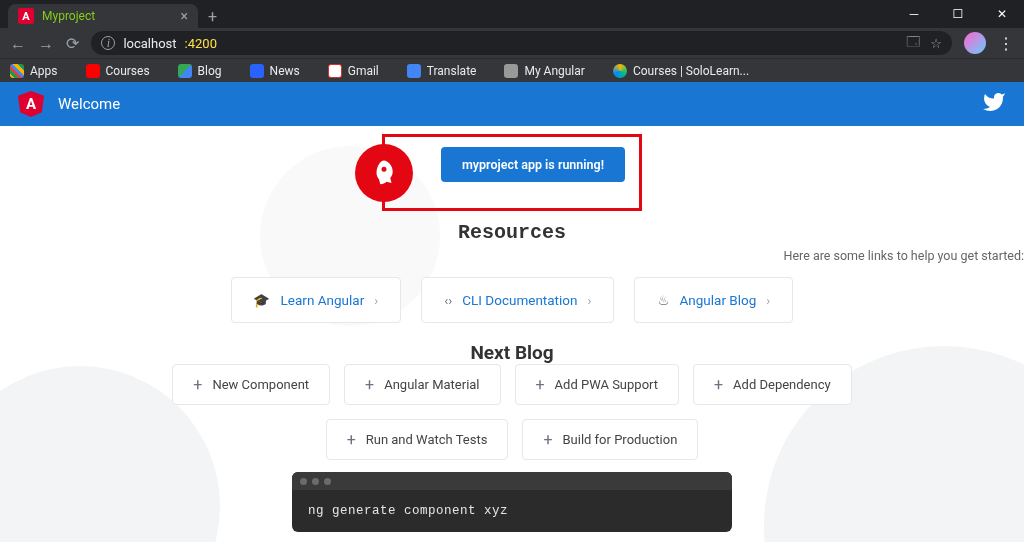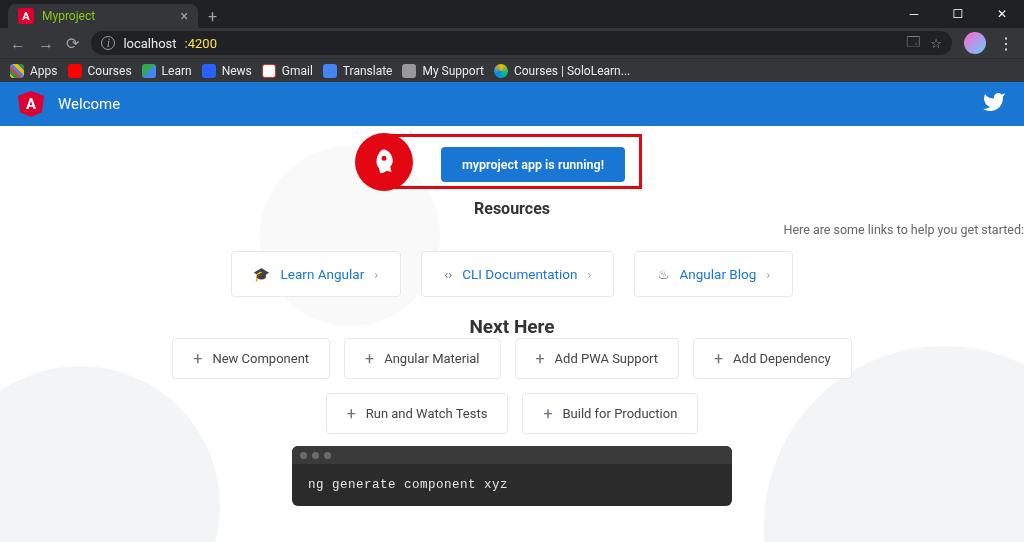--- a/index.html
+++ b/index.html
@@ -21,21 +21,21 @@
     .nav-btns { display: flex; gap: 12px; color: #9aa0a6; }
     .nav-btns span { font-size: 16px; }
     .urlbar { flex: 1; background: #202124; border-radius: 14px; height: 24px; display: flex; align-items: center; padding: 0 10px; gap: 8px; color: #e8eaed; font-size: 13px; }
     .url-info { color: #9aa0a6; font-size: 12px; border: 1px solid #9aa0a6; border-radius: 50%; width: 14px; height: 14px; display: inline-flex; align-items: center; justify-content: center; font-style: italic; font-family: serif; }
     .url-dim { color: #fde047; }
     .urlbar-right { margin-left: auto; display: flex; gap: 10px; align-items: center; color: #9aa0a6; }
     .avatar { width: 22px; height: 22px; border-radius: 50%; background: linear-gradient(135deg,#f6c,#6cf); }
     .menu-dots-vert { color: #e8eaed; font-size: 16px; }
 
     
-    .bookmarks { background: #35363a; height: 24px; display: flex; padding: 0 10px; gap: 10px; border-top: 1px solid #2a2b2e; }
+    .bookmarks { background: #35363a; height: 24px; display: flex; padding: 0 10px; gap: 28px; border-top: 1px solid #2a2b2e; }
     .bm-item { display: flex; align-items: center; gap: 6px; color: #e8eaed; font-size: 12px; }
     .bm-icon { width: 14px; height: 14px; border-radius: 3px; }
     .bm-apps { background: repeating-linear-gradient(45deg,#f4b400 0 3px,#0f9d58 3px 6px,#db4437 6px 9px,#4285f4 9px 12px); }
     .bm-yt { background: #ff0000; }
     .bm-maps { background: linear-gradient(135deg,#34a853 0 50%,#4285f4 50% 100%); }
     .bm-news { background: #2962ff; }
     .bm-gmail { background: #fff; border: 1px solid #d93025; }
     .bm-trans { background: #4285f4; }
     .bm-acct { background: #999; }
     .bm-sol { background: conic-gradient(#f5b800,#0b8,#08f,#f5b800); border-radius:50%; }
@@ -45,21 +45,21 @@
     .ng-logo { width: 26px; height: 26px; background: #dd0031; position: relative; clip-path: polygon(50% 0,100% 18%,92% 82%,50% 100%,8% 82%,0 18%); display: flex; align-items: center; justify-content: center; font-weight: bold; font-size: 15px; }
     .ng-welcome { margin-left: 14px; font-weight: 400; font-size: 15px; }
     .twitter { margin-left: auto; }
     .twitter svg { width: 24px; height: 24px; fill: #fff; }
 
     
     .content { position: relative; padding-top: 8px; }
     
     .cloud { position: absolute; background: #f3f4f6; border-radius: 50%; z-index: 0; }
 
-    .banner-box { border: 3px solid #e30613; width: 260px; margin: 0 auto; position: relative; padding: 10px 14px 4px 56px; }
+    .banner-box { border: 3px solid #e30613; width: 260px; margin: 0 auto; position: relative; padding: 10px 14px 26px 56px; }
     .rocket-circle { position: absolute; left: -30px; top: 50%; transform: translateY(-50%); width: 58px; height: 58px; border-radius: 50%; background: #e30613; display: flex; align-items: center; justify-content: center; }
     .rocket-circle svg { width: 30px; height: 30px; fill: #fff; }
     .running-pill { background: #1976d2; color: #fff; font-size: 12.5px; font-weight: 600; padding: 10px 18px; border-radius: 4px; text-align: center; }
 
     h2.section { text-align: center; font-weight: 700; color: #333; margin-top: 10px; }
     .sub { text-align: right; font-size: 12.5px; color: #666; margin-top: 4px; margin-bottom: 14px; }
 
     .cards-row { display: flex; justify-content: center; gap: 20px; margin-bottom: 18px; position: relative; z-index: 1; }
     .card { border: 1px solid #e5e7eb; border-radius: 4px; padding: 14px 22px; display: flex; align-items: center; gap: 10px; font-size: 13.5px; color: #1976d2; background: #fff; }
     .card .chev { color: #9ca3af; font-size: 13px; }
@@ -116,37 +116,37 @@
   <div class="bm-item">
       <span class="bm-icon bm-apps"></span>
       <span>Apps</span>
     </div>
   <div class="bm-item">
       <span class="bm-icon bm-yt"></span>
       <span>Courses</span>
     </div>
   <div class="bm-item">
       <span class="bm-icon bm-maps"></span>
-      <span>Learn</span>
+      <span>Blog</span>
     </div>
   <div class="bm-item">
       <span class="bm-icon bm-news"></span>
       <span>News</span>
     </div>
   <div class="bm-item">
       <span class="bm-icon bm-gmail"></span>
       <span>Gmail</span>
     </div>
   <div class="bm-item">
       <span class="bm-icon bm-trans"></span>
       <span>Translate</span>
     </div>
   <div class="bm-item">
       <span class="bm-icon bm-acct"></span>
-      <span>My Support</span>
+      <span>My Angular</span>
     </div>
   <div class="bm-item">
       <span class="bm-icon bm-sol"></span>
       <span>Courses | SoloLearn...</span>
     </div>
 </div>
 
 <div class="ng-toolbar">
   <div class="ng-logo">A</div>
   <div class="ng-welcome">Welcome</div>
@@ -165,42 +165,42 @@
 
   <div class="banner-box">
     <div class="rocket-circle">
       <svg viewBox="0 0 24 24">
           <path d="M12 2c3 0 7 4 7 9 0 2-1 4-2 5l1 4-4-1c-1 1-3 2-5 2l-1-4c-1-1-2-3-2-5 0-5 3-10 6-10zm0 5a2 2 0 1 0 0 4 2 2 0 0 0 0-4z"></path>
         </svg>
     </div>
     <div class="running-pill">myproject app is running!</div>
   </div>
 
-  <h2 class="section" style="font-size:16px;">Resources</h2>
+  <h2 class="section" style="font-size:20px;font-family:Liberation Mono, monospace;">Resources</h2>
   <div class="sub">Here are some links to help you get started:</div>
 
   <div class="cards-row">
     <div class="card">
       <span class="card-icon">🎓</span>
       <span>Learn Angular</span>
       <span class="chev">›</span>
     </div>
     <div class="card">
       <span class="card-icon">‹›</span>
       <span>CLI Documentation</span>
       <span class="chev">›</span>
     </div>
     <div class="card">
       <span class="card-icon">♨</span>
       <span>Angular Blog</span>
       <span class="chev">›</span>
     </div>
   </div>
 
-  <h2 class="section" style="font-size:19px;">Next Here</h2>
+  <h2 class="section" style="font-size:19px;">Next Blog</h2>
 
   <div class="steps-row">
     <div class="step">
         <span class="plus">+</span>
         <span>New Component</span>
       </div>
     <div class="step">
         <span class="plus">+</span>
         <span>Angular Material</span>
       </div>

